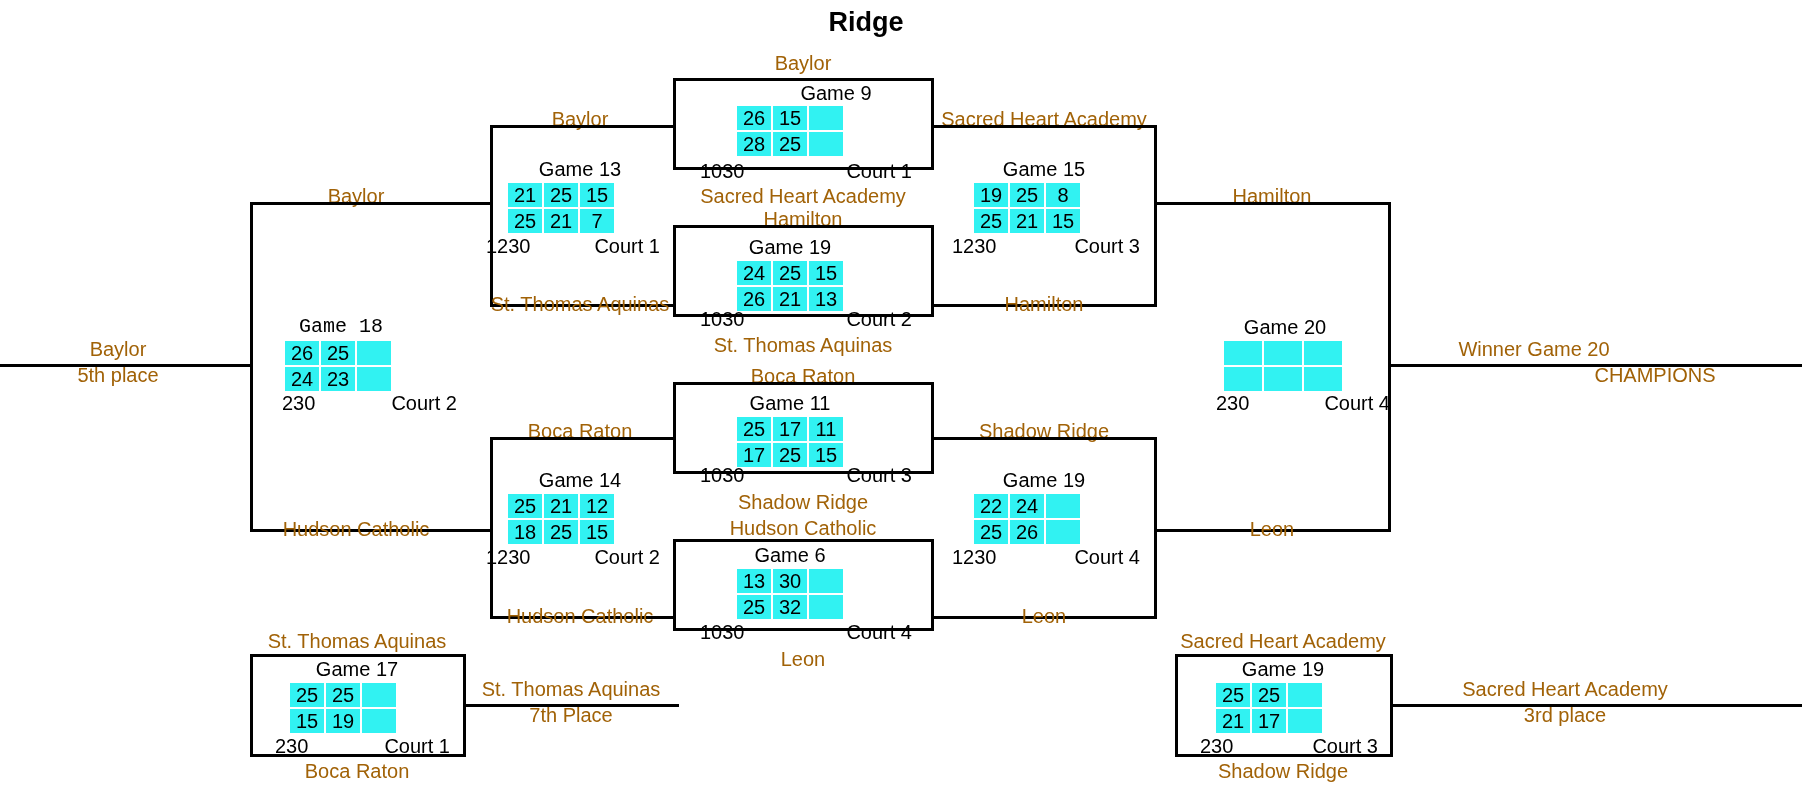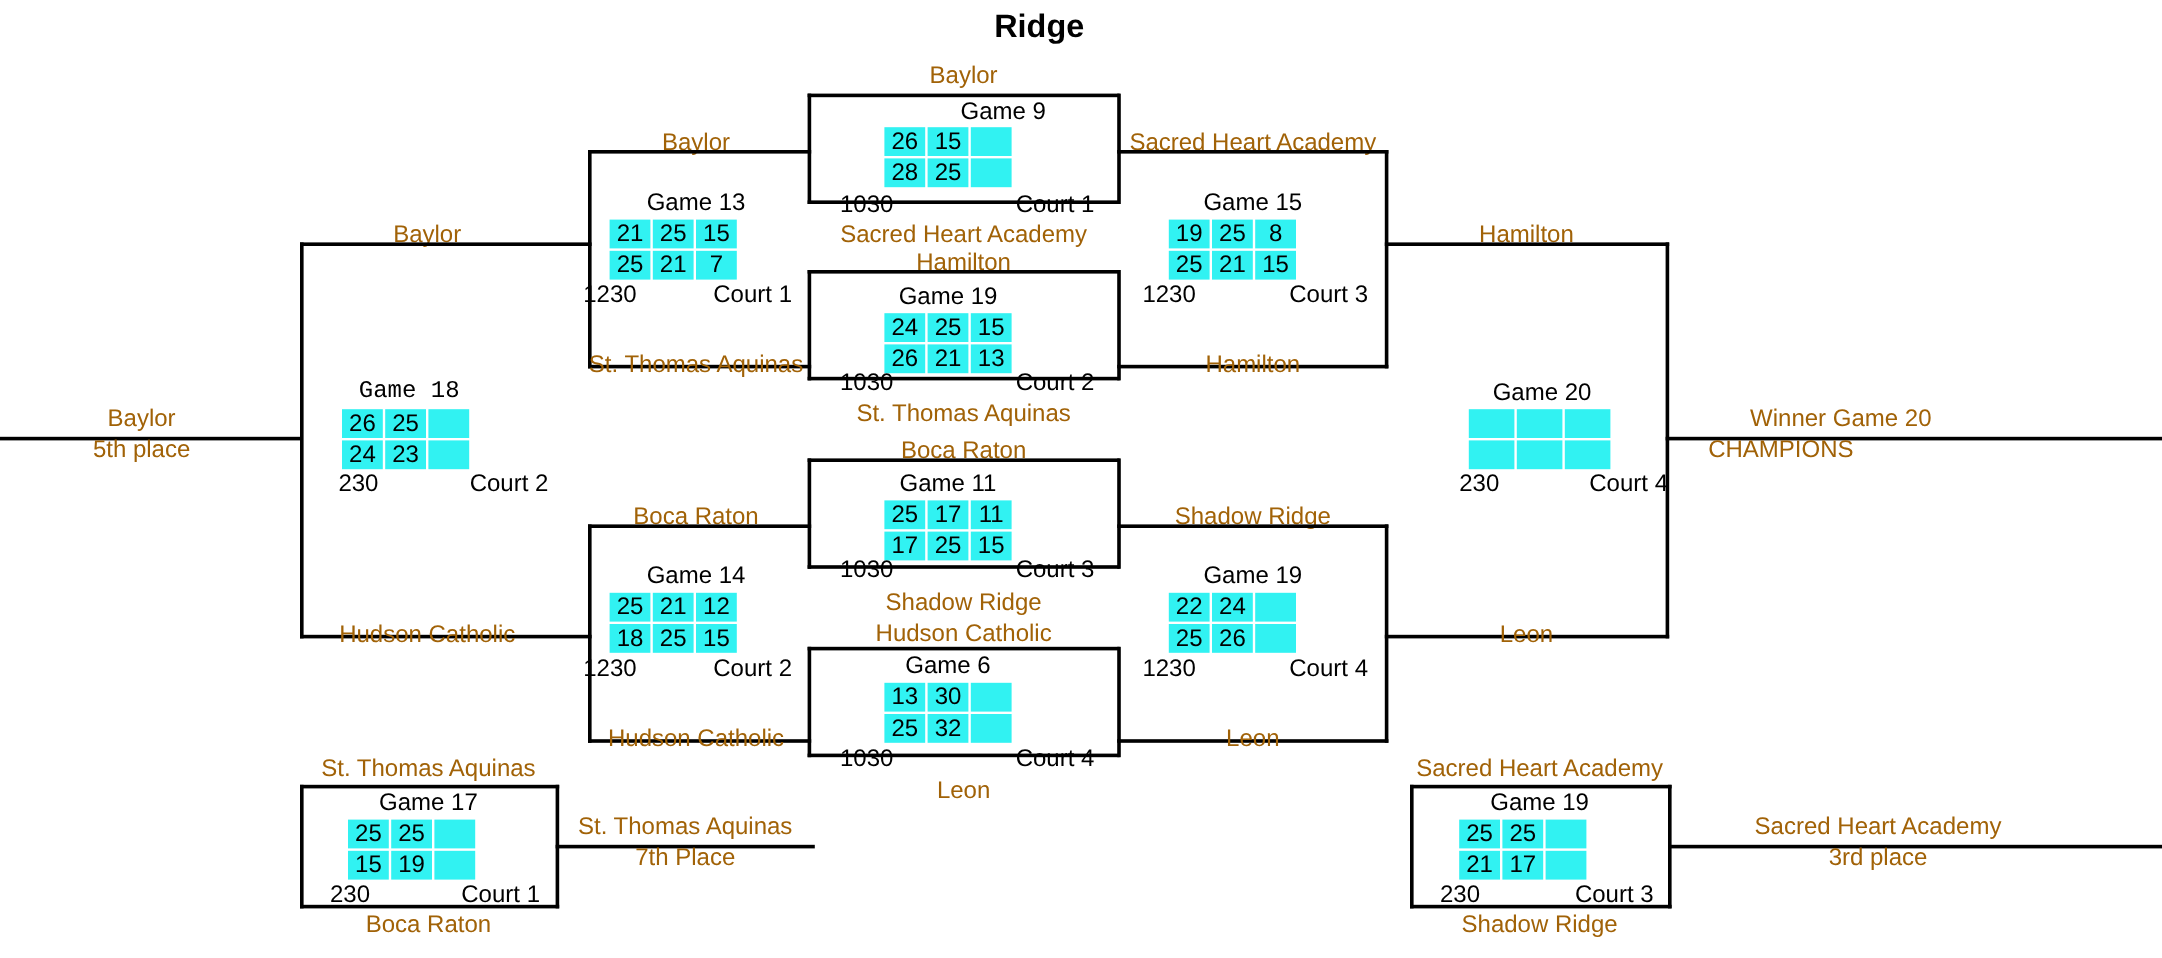--- a/index.html
+++ b/index.html
@@ -247,21 +247,21 @@
     <div class="cell"></div>
     <div class="cell"></div>
     <div class="cell"></div>
   </div>
   <div class="timelbl" style="left:1216px;top:392px;">230</div>
   <div class="courtlbl" style="left:1390px;top:392px;">Court 4</div>
   <div class="lbl center" style="left:1272px;top:518px;">Leon</div>
 
   <div class="hline" style="left:1388px;top:364px;width:414px;"></div>
   <div class="lbl center" style="left:1534px;top:338px;">Winner Game 20</div>
-  <div class="lbl center" style="left:1484px;top:364px;">CHAMPIONS</div>
+  <div class="lbl center" style="left:1655px;top:364px;">CHAMPIONS</div>
 
   <div class="lbl center" style="left:357px;top:630px;">St. Thomas Aquinas</div>
   <div class="vline" style="left:250px;top:654px;height:103px;"></div>
   <div class="vline" style="left:463px;top:654px;height:103px;"></div>
   <div class="hline" style="left:250px;top:654px;width:216px;"></div>
   <div class="hline" style="left:250px;top:754px;width:216px;"></div>
   <div class="gamelabel" style="left:357px;top:658px;">Game 17</div>
   <div class="scoregrid" style="left:290px;top:683px;">
     <div class="cell">25</div>
     <div class="cell">25</div>

